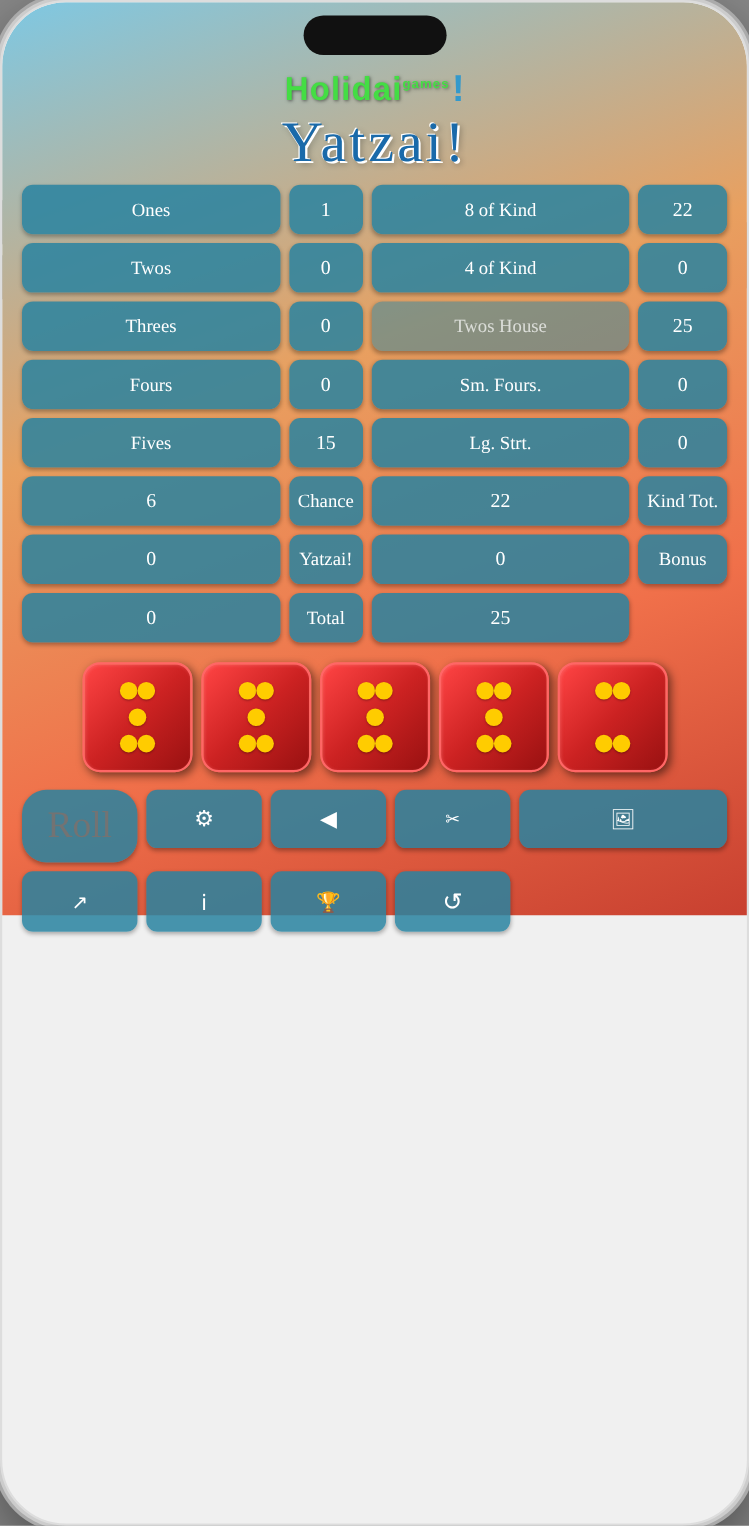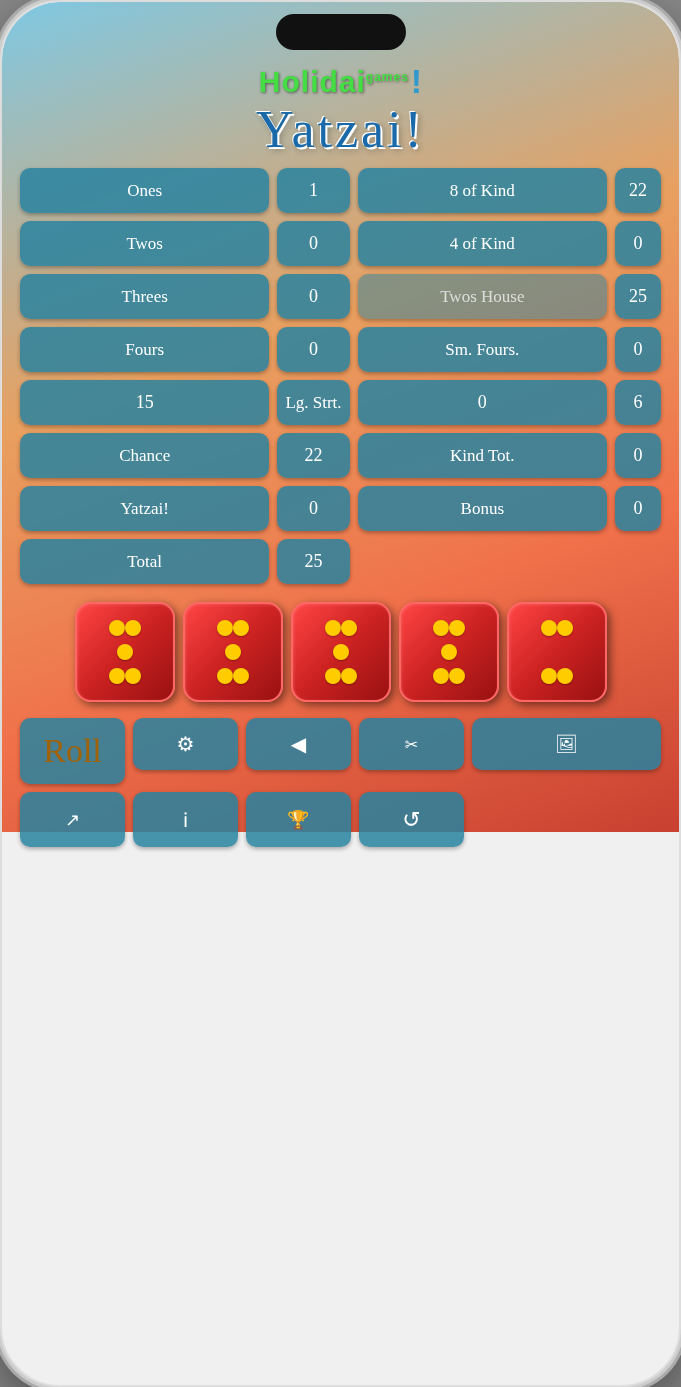--- a/index.html
+++ b/index.html
@@ -141,23 +141,23 @@
       cursor: pointer;
       text-align: center;
       box-shadow: 0 2px 4px rgba(0,0,0,0.3);
       display: flex;
       align-items: center;
       justify-content: center;
     }
 
     .roll-btn {
       background: rgba(40, 130, 160, 0.85);
-      color: #a16207;
+      color: #737373;
       border: none;
-      border-radius: 10px;
+      border-radius: 22px;
       padding: 14px 8px;
       font-size: 28px;
       font-family: 'Brush Script MT', cursive;
       cursor: pointer;
       text-align: center;
       box-shadow: 0 2px 4px rgba(0,0,0,0.3);
       grid-row: 1 / 3;
     }
 
     .vol-side-btn {
@@ -260,20 +260,21 @@
       <button class="score-btn label">Threes</button>
       <button class="score-btn value">0</button>
       <button class="score-btn label dimmed">Twos House</button>
       <button class="score-btn value">25</button>
 
       <button class="score-btn label">Fours</button>
       <button class="score-btn value">0</button>
       <button class="score-btn label">Sm. Fours.</button>
       <button class="score-btn value">0</button>
 
+      <button class="score-btn label">Fives</button>
       <button class="score-btn value">15</button>
       <button class="score-btn label">Lg. Strt.</button>
       <button class="score-btn value">0</button>
 
       <button class="score-btn value">6</button>
       <button class="score-btn label">Chance</button>
       <button class="score-btn value">22</button>
 
       <button class="score-btn label">Kind Tot.</button>
       <button class="score-btn value">0</button>

